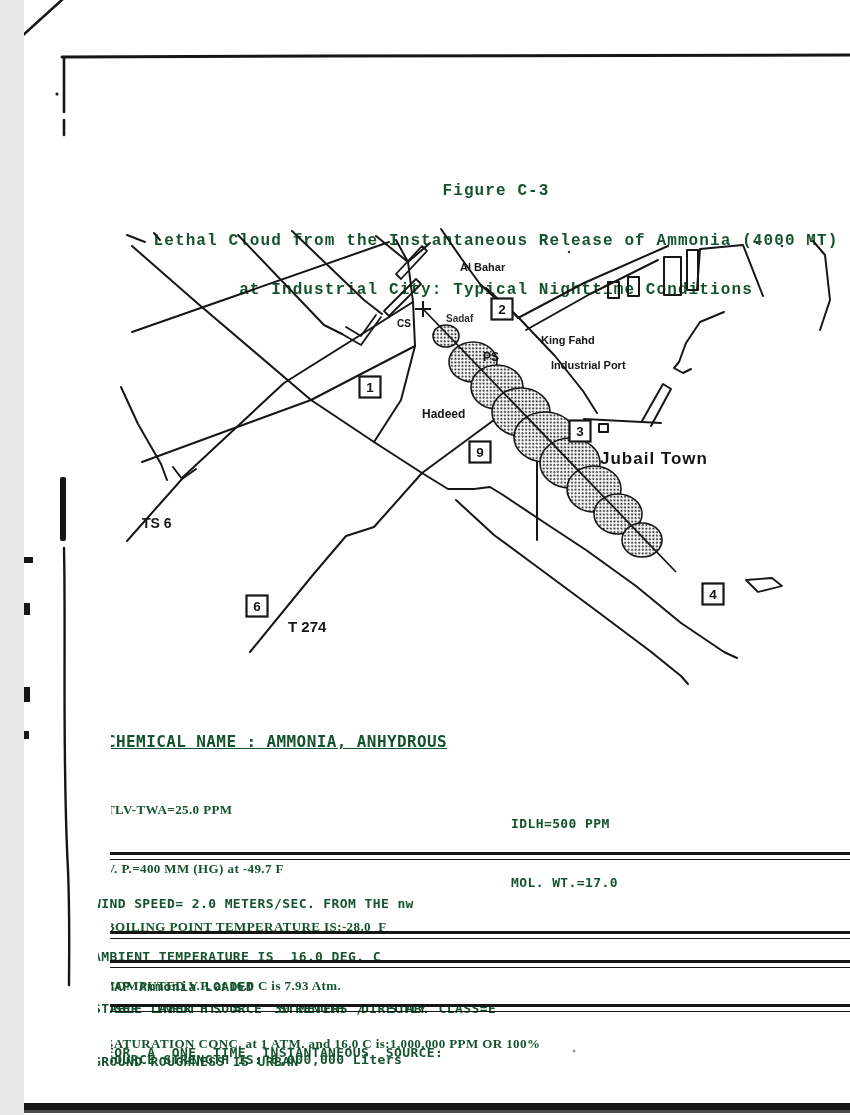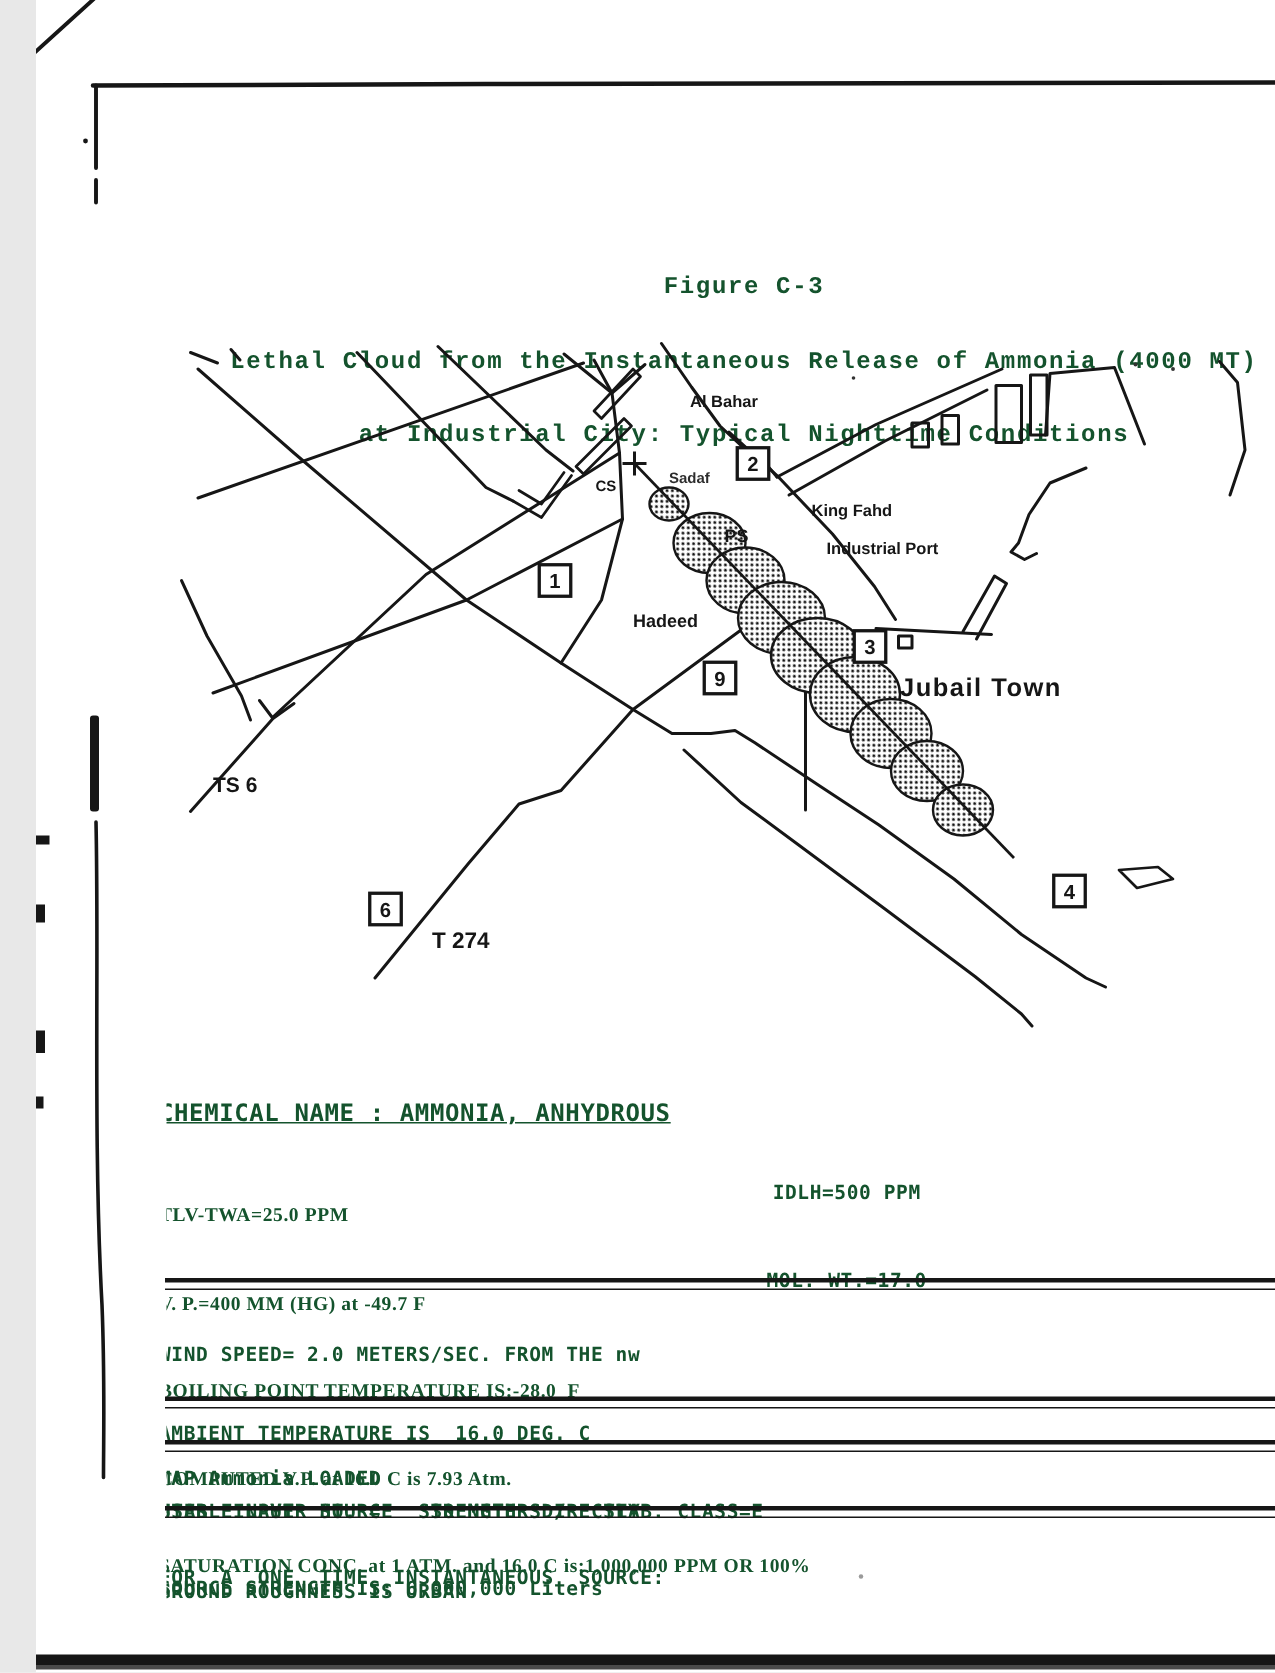--- a/index.html
+++ b/index.html
@@ -164,28 +164,28 @@
     <span class="cut chem-header">CHEMICAL NAME : AMMONIA, ANHYDROUS</span>
   </div>
 
   <div class="abs cutwrap mono" style="left:87px;top:761px;width:560px;font-family:Liberation Serif, serif;">
     <span class="cut">TLV-TWA=25.0 PPM</span>
     <span class="cut">V. P.=400 MM (HG) at -49.7 F</span>
     <span class="cut">BOILING POINT TEMPERATURE IS:-28.0  F</span>
     <span class="cut">COMPUTED V.P. at 16.0 C is 7.93 Atm.</span>
     <span class="cut">SATURATION CONC. at 1 ATM. and 16.0 C is:1,000,000 PPM OR 100%</span>
   </div>
-  <div class="abs mono" style="left:487px;top:747px;text-align:center;">
+  <div class="abs mono" style="left:487px;top:775px;">
     <span style="display:block">IDLH=500 PPM</span>
     <span style="display:block">MOL. WT.=17.0</span>
   </div>
 
   <div class="abs rule" style="left:86px;top:852px;width:764px;"></div>
 
-  <div class="abs cutwrap mono tight" style="left:87px;top:860px;width:620px;">
+  <div class="abs cutwrap mono tight" style="left:74px;top:860px;width:620px;">
     <span class="cut">WIND SPEED= 2.0 METERS/SEC. FROM THE nw</span>
     <span class="cut">AMBIENT TEMPERATURE IS  16.0 DEG. C</span>
     <span class="cut">STABLE LAYER HT. =    30 METERS /   STAB. CLASS=E</span>
     <span class="cut">GROUND ROUGHNESS IS URBAN</span>
   </div>
 
   <div class="abs rule" style="left:86px;top:931px;width:764px;"></div>
 
   <div class="abs cutwrap mono" style="left:87px;top:938px;width:400px;">
     <span class="cut">MAP Ammonia LOADED</span>

